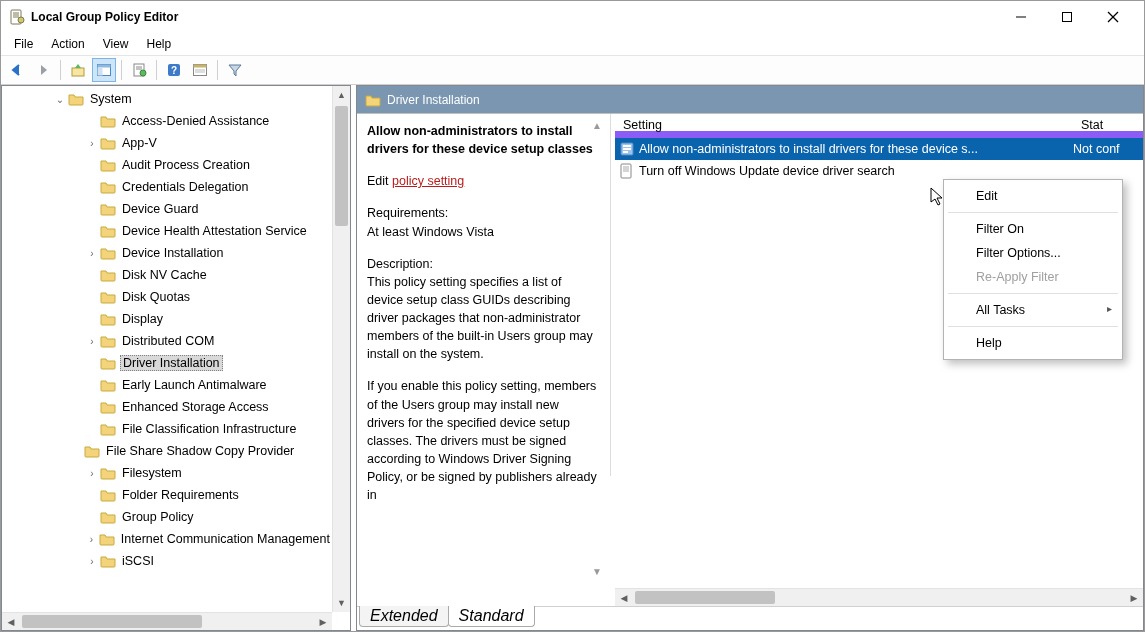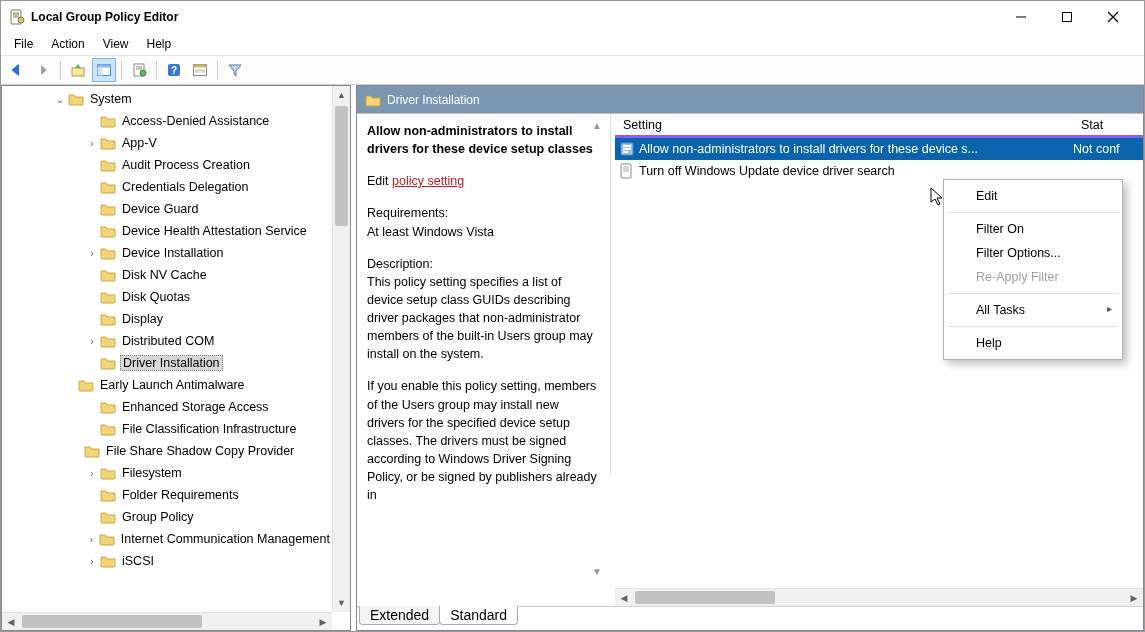--- a/index.html
+++ b/index.html
@@ -47,39 +47,39 @@
   .right-header { background:#7a96b0; color:#fff; display:flex; align-items:center; height:28px; padding:0 8px; border-bottom:1px solid #c0c0c0; }
   .right-header .folder-icon { margin-right:6px; }
   .right-content { flex:1; display:flex; overflow:hidden; }
   .desc-col { width:250px; padding:8px 10px; font-size:12.5px; line-height:1.45; overflow:hidden; position:relative; }
   .desc-col b { font-weight:600; }
   .desc-col a { color:#b91c1c; text-decoration:underline; }
   .col-resizer { width:8px; background:transparent; position:relative; }
   .col-resizer::before { content:""; position:absolute; left:3px; top:0; bottom:130px; width:1px; background:#ddd; }
   
   .list-col { flex:1; position:relative; overflow:hidden; }
-  .list-header { display:flex; height:24px; border-bottom:3px solid #8b5cf6; font-size:12.5px; }
+  .list-header { display:flex; height:24px; border-bottom:7px solid #8b5cf6; font-size:12.5px; }
   .list-header .hcell { padding:4px 8px; }
   .list-header .hcell.setting { flex:1; }
   .list-header .hcell.state { width:70px; text-align:left; }
   .list-body { position:relative; }
   .list-row { display:flex; align-items:center; height:22px; padding-left:4px; font-size:12.5px; }
   .list-row.selected { background:#0a64ad; color:#fff; }
   .list-row .row-icon { width:16px; height:16px; margin-right:4px; flex-shrink:0; }
   .list-row .row-text { flex:1; white-space:nowrap; overflow:hidden; text-overflow:ellipsis; }
   .list-row .row-state { width:70px; white-space:nowrap; overflow:hidden; }
   .list-hscroll { position:absolute; left:0; right:0; bottom:0; height:18px; background:#f0f0f0; border-top:1px solid #e3e3e3; }
   .list-hscroll .thumb { position:absolute; top:2px; bottom:2px; left:20px; width:140px; background:#c2c2c2; border-radius:2px;}
   .list-hscroll .arrow { position:absolute; top:0; bottom:0; width:18px; display:flex; align-items:center; justify-content:center; color:#606060; font-size:9px;}
   .list-hscroll .arrow.left{left:0;} .list-hscroll .arrow.right{right:0;}
   
   .desc-scroll-hint { position:absolute; right:2px; width:16px; height:16px; color:#999; display:flex; align-items:center; justify-content:center; font-size:10px;}
   
   .tab-strip { height:24px; display:flex; align-items:flex-start; padding-left:2px; background:#fff; border-top:1px solid #d0d0d0; }
-  .tab { border:1px solid #aaa; border-top:none; border-radius:0 0 4px 4px; padding:1px 10px; font-size:14px; background:#fff; margin-right:-1px; position:relative; top:-1px; }
+  .tab { border:1px solid #aaa; border-top:none; border-radius:0 0 4px 4px; padding:1px 10px; font-size:16px; background:#fff; margin-right:-1px; position:relative; top:-1px;font-style:italic; }
   .tab.inactive { background:#f4f4f4; }
   
   .context-menu { position:absolute; background:#fff; border:1px solid #b3b3b3; box-shadow:4px 4px 8px rgba(0,0,0,0.25); padding:4px 2px; font-size:12.5px; min-width:170px; z-index:50; }
   .context-menu .cm-item { padding:5px 18px 5px 30px; white-space:nowrap; position:relative; }
   .context-menu .cm-item.disabled { color:#a0a0a0; }
   .context-menu .cm-item.has-sub::after { content:"▸"; position:absolute; right:8px; color:#555; font-size:10px; }
   .context-menu .cm-sep { height:1px; background:#e0e0e0; margin:4px 2px; }
   .focus-red { position:absolute; border:2px solid #cc2c2c; pointer-events:none; }
   .cursor { position:absolute; width:16px; height:20px; z-index:60; pointer-events:none; }
 </style>
@@ -275,21 +275,21 @@
                   </svg></span>
                 <span class="label">Distributed COM</span>
               </div>
               <div class="tree-row selected" style="padding-left: 82px;">
                 <span class="twisty"></span>
                 <span class="folder-icon"><svg viewBox="0 0 16 16">
                     <path d="M1 4 h5 l1 2 h8 v7 a1 1 0 0 1 -1 1 H2 a1 1 0 0 1 -1 -1 Z" fill="#f3d47a" stroke="#c9a93f"></path>
                   </svg></span>
                 <span class="label">Driver Installation</span>
               </div>
-              <div class="tree-row" style="padding-left: 60px;">
+              <div class="tree-row" style="padding-left: 82px;">
                 <span class="twisty"></span>
                 <span class="folder-icon"><svg viewBox="0 0 16 16">
                     <path d="M1 4 h5 l1 2 h8 v7 a1 1 0 0 1 -1 1 H2 a1 1 0 0 1 -1 -1 Z" fill="#f3d47a" stroke="#c9a93f"></path>
                   </svg></span>
                 <span class="label">Early Launch Antimalware</span>
               </div>
               <div class="tree-row" style="padding-left: 82px;">
                 <span class="twisty"></span>
                 <span class="folder-icon"><svg viewBox="0 0 16 16">
                     <path d="M1 4 h5 l1 2 h8 v7 a1 1 0 0 1 -1 1 H2 a1 1 0 0 1 -1 -1 Z" fill="#f3d47a" stroke="#c9a93f"></path>

